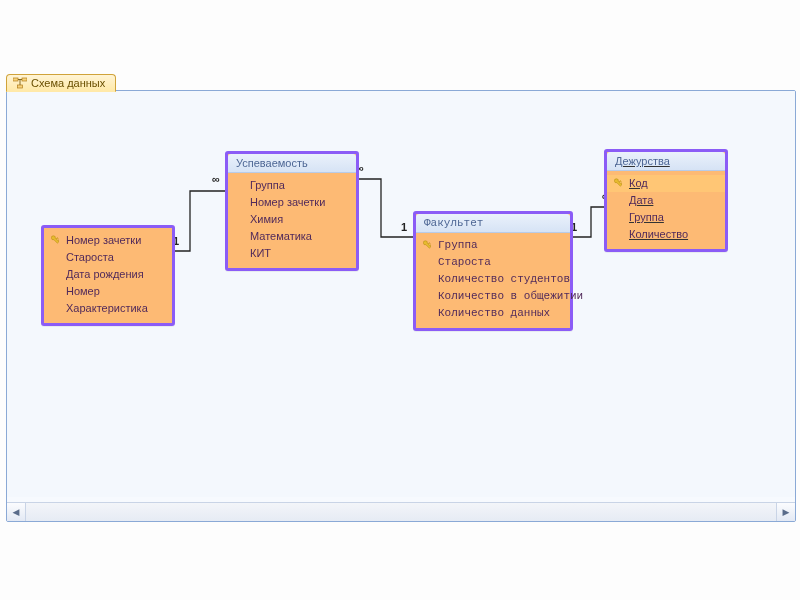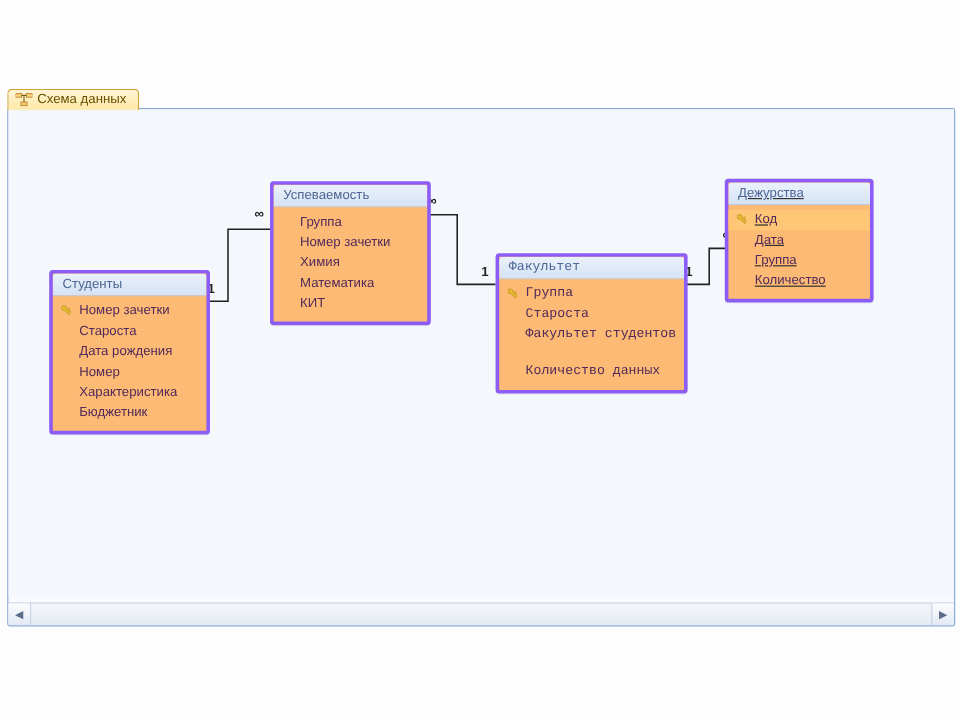--- a/index.html
+++ b/index.html
@@ -187,21 +187,20 @@
     <span class="rel-label" style="left:166px; top:144px;">1</span>
     <span class="rel-label" style="left:205px; top:82px;">∞</span>
 
     <span class="rel-label" style="left:349px; top:71px;">∞</span>
     <span class="rel-label" style="left:394px; top:130px;">1</span>
 
     <span class="rel-label" style="left:564px; top:130px;">1</span>
     <span class="rel-label" style="left:595px; top:99px;">∞</span>
 
     <div class="entity" style="left:34px; top:134px; width:128px;">
-      <div class="entity-header">Студенты</div>
       <div class="entity-body">
         <div class="field">
           <span class="key-slot">
             <svg width="10" height="10" viewBox="0 0 10 10">
                 <path d="M3 9 L3 4 A2 2 0 1 1 5 4 L5 5 L7 5 L7 6 L5 6 L5 7 L6 7 L6 8 L5 8 L5 9 Z" fill="#e7bb2f" stroke="#a77f00" stroke-width="0.4" transform="rotate(-45 5 5)"></path>
               </svg>
           </span>
           <span>Номер зачетки</span>
         </div>
         <div class="field">
@@ -213,24 +212,20 @@
             <span>Дата рождения</span>
           </div>
         <div class="field">
             <span class="key-slot"></span>
             <span>Номер</span>
           </div>
         <div class="field">
             <span class="key-slot"></span>
             <span>Характеристика</span>
           </div>
-        <div class="field">
-            <span class="key-slot"></span>
-            <span>Бюджетник</span>
-          </div>
       </div>
     </div>
 
     <div class="entity" style="left:218px; top:60px; width:128px;">
       <div class="entity-header">Успеваемость</div>
       <div class="entity-body">
         <div class="field">
             <span class="key-slot"></span>
             <span>Группа</span>
           </div>
@@ -263,24 +258,25 @@
               </svg>
           </span>
           <span>Группа</span>
         </div>
         <div class="field">
             <span class="key-slot"></span>
             <span>Староста</span>
           </div>
         <div class="field">
             <span class="key-slot"></span>
-            <span>Факультет студентов</span>
-          </div>
-        <div class="field">
-            <span class="key-slot"></span>
+            <span>Количество студентов</span>
+          </div>
+        <div class="field">
+            <span class="key-slot"></span>
+            <span>Количество в общежитии</span>
           </div>
         <div class="field">
             <span class="key-slot"></span>
             <span>Количество данных</span>
           </div>
       </div>
     </div>
 
     <div class="entity" style="left:597px; top:58px; width:118px;text-decoration:underline;">
       <div class="entity-header">Дежурства</div>

